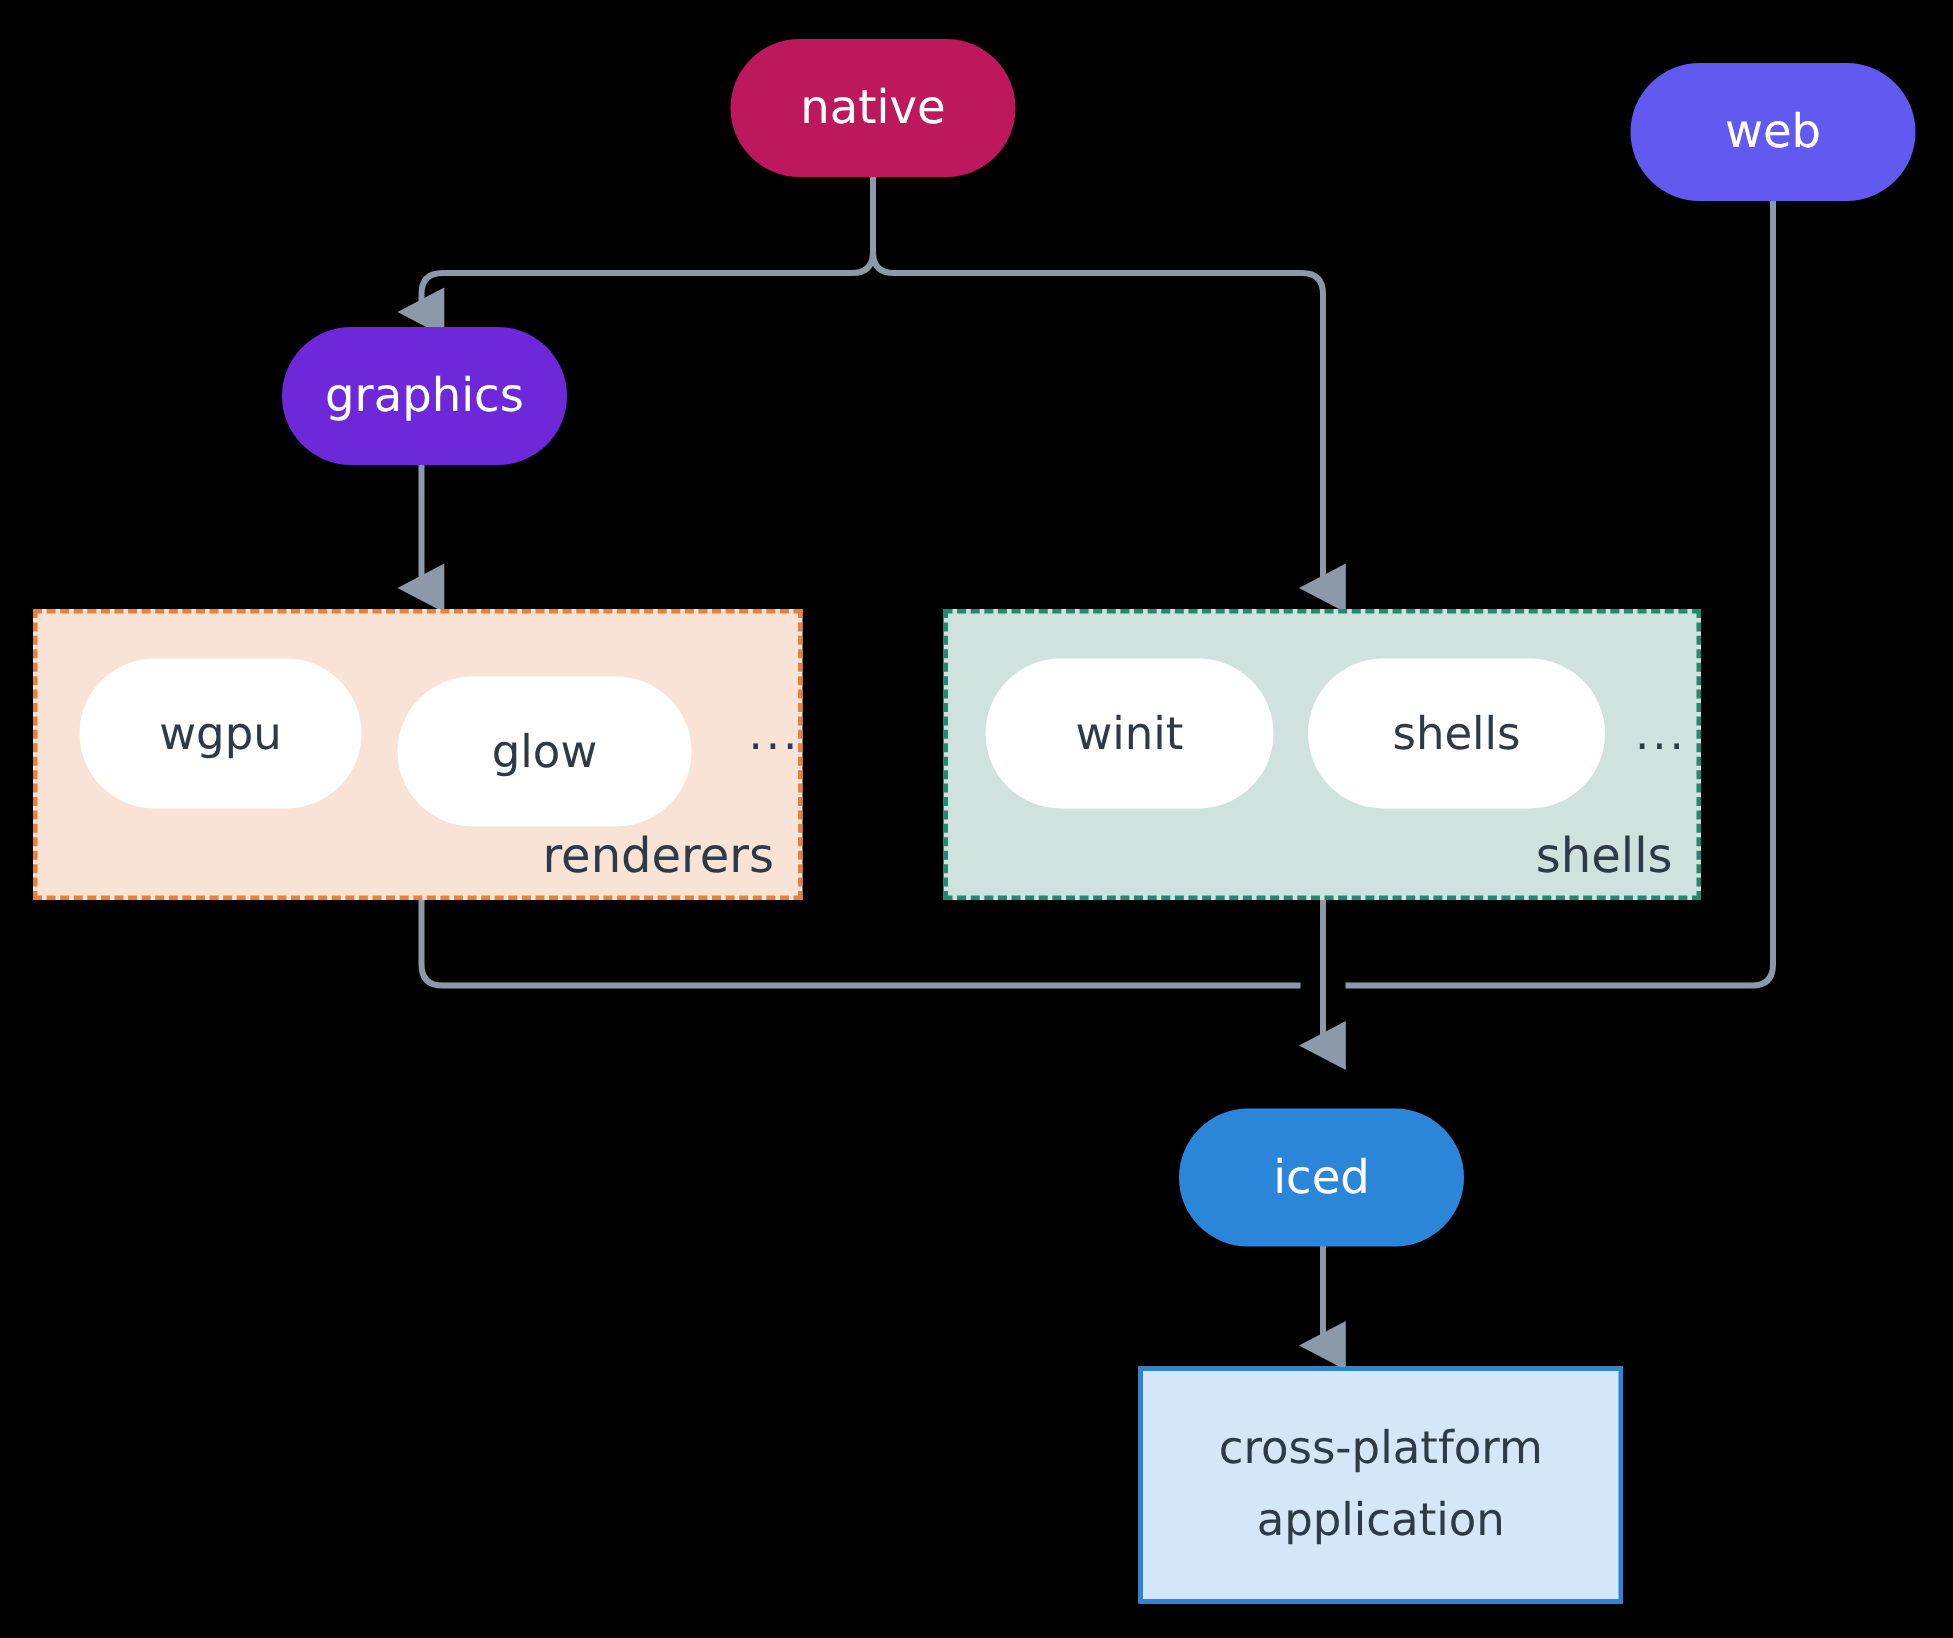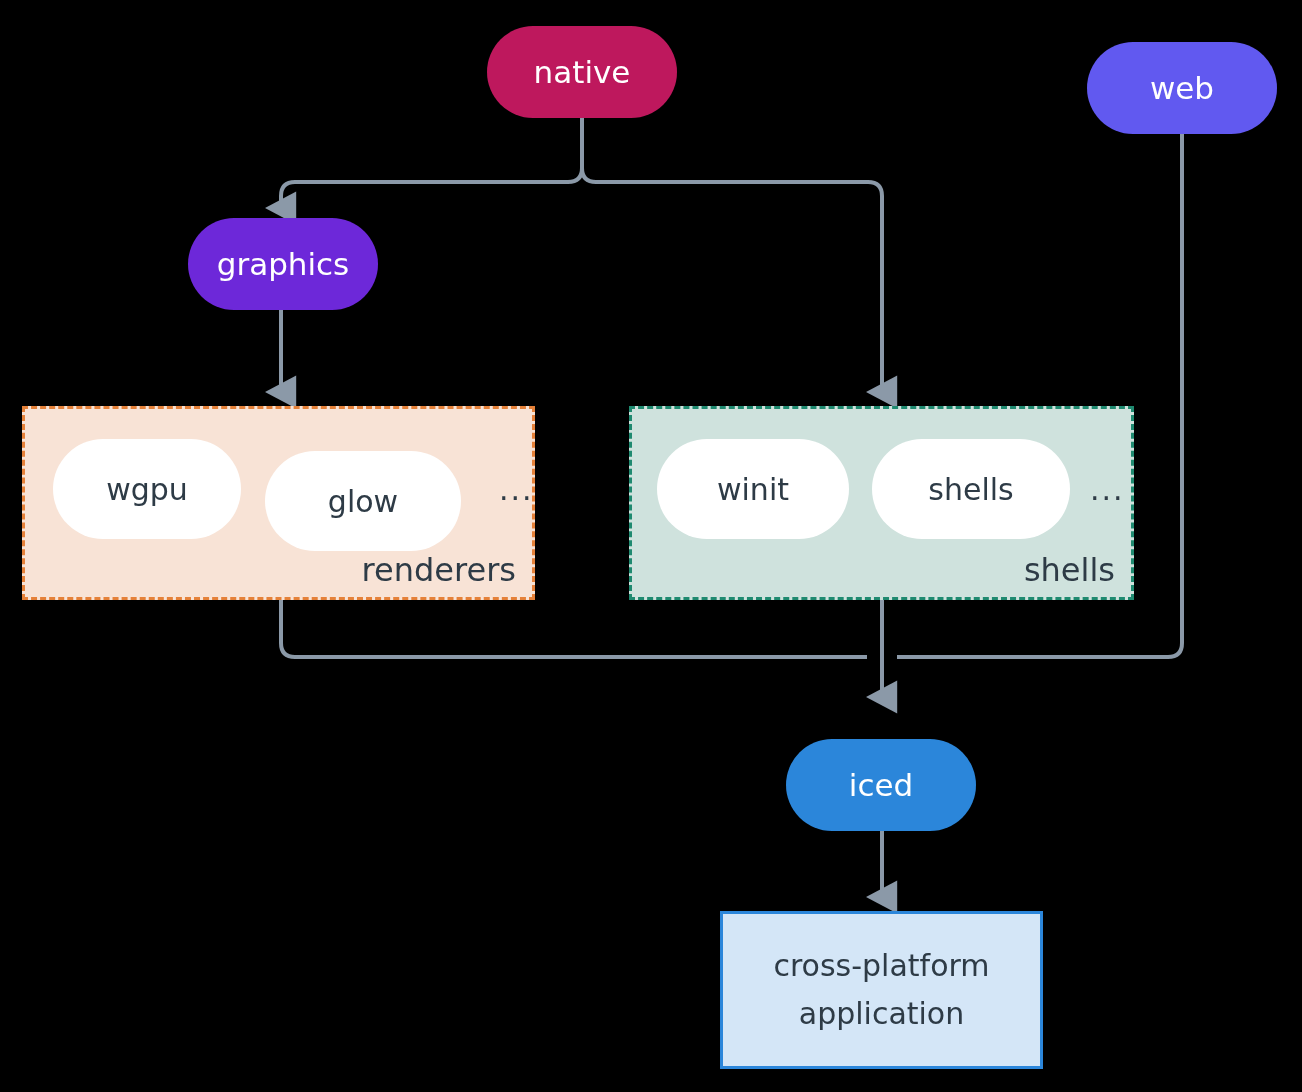--- a/index.html
+++ b/index.html
@@ -188,18 +188,18 @@
       <span>shells</span>
     </div>
     <span class="ellipsis ellipsis-shells">...</span>
     <span class="group-label">shells</span>
   </div>
 
   <div class="node pill node-iced" style="background: rgb(43, 134, 218);">
     <span>iced</span>
   </div>
 
-  <div class="node node-app" style="background: rgb(212, 230, 247); border-color: rgb(43, 134, 218);">
+  <div class="node node-app" style="background: rgb(212, 230, 247); border-color: rgb(43, 134, 218); margin-left: 39px;">
     <span>cross-platform</span>
     <span>application</span>
   </div>
 
 </div>
 
 </body></html>

